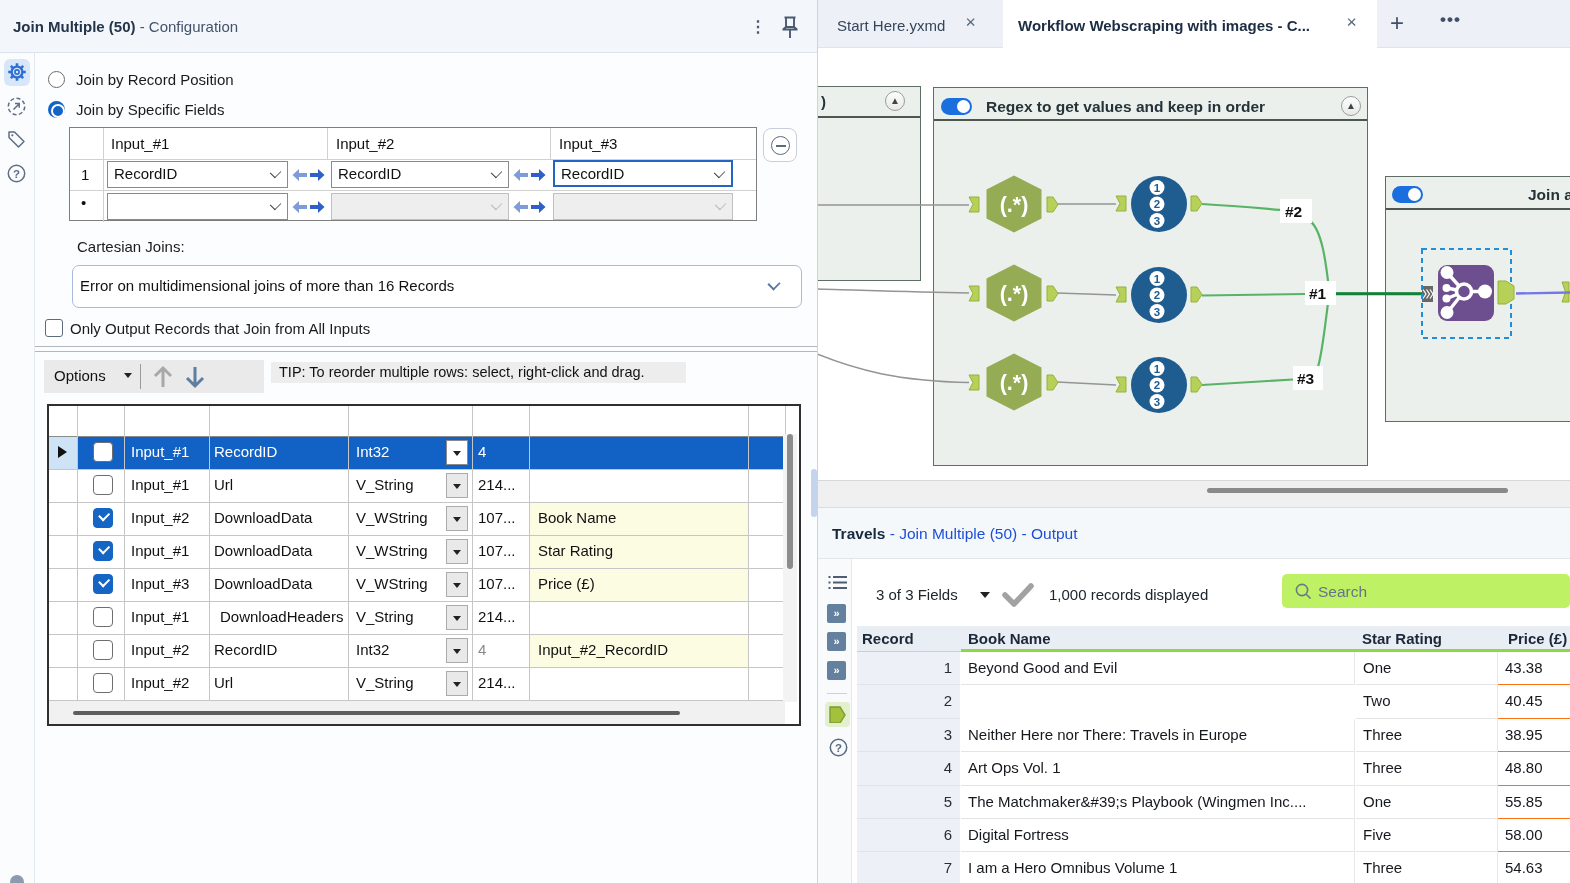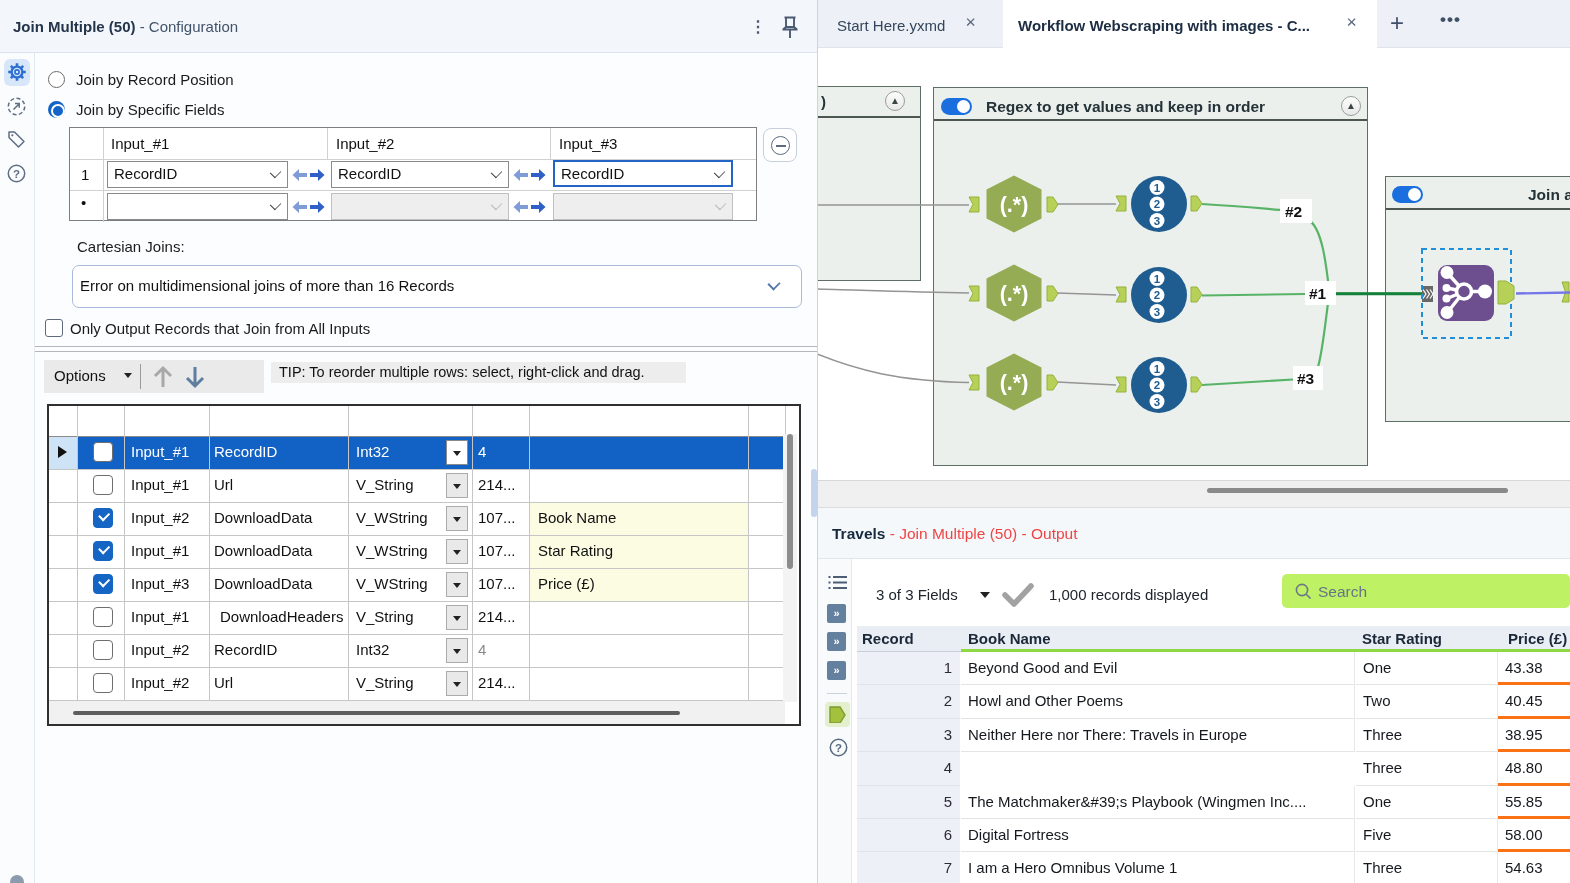--- a/index.html
+++ b/index.html
@@ -71,34 +71,34 @@
 .toggle { position:absolute; width:31px; height:17px; background:#1b6edd; border-radius:9px; }
 .toggle i { position:absolute; right:2px; top:2px; width:13px; height:13px; background:#fff; border-radius:50%; }
 .collapse { position:absolute; width:20px; height:20px; border-radius:50%; background:linear-gradient(#fdfdfd,#e8e8e8); border:1px solid #979f99; color:#3c4741; font-size:10px; text-align:center; line-height:18px; }
 .ctitle { position:absolute; font-weight:bold; font-size:15.5px; color:#253339; }
 #scrollband { position:absolute; left:817px; top:480px; width:753px; height:28px; background:#f0f0f0; border-top:1px solid #d8d8d8; border-bottom:1px solid #dcdcdc; }
 #hthumb { position:absolute; left:390px; top:7px; width:301px; height:5px; background:#8a8a8a; border-radius:3px; }
 
 #results { position:absolute; left:817px; top:508px; width:753px; height:375px; background:#ffffff; }
 #res-header { position:absolute; left:0; top:0; width:753px; height:51px; background:#f5f8fb; border-bottom:1px solid #e1e5ec; }
 #res-title { position:absolute; left:15px; top:17px; font-size:15.5px; color:#17293e; }
-#res-title span { color:#ef4444; }
+#res-title span { color:#1d4ed8; }
 #res-sidebar { position:absolute; left:0; top:51px; width:35px; height:324px; background:#f8fafc; border-right:1px solid #e3e8ef; }
 .tabx { position:absolute; font-size:13.5px; color:#5a6a7e; }
 .chevbtn { position:absolute; left:10px; width:19px; height:19px; background:#64809f; border-radius:2px; color:#fff; font-size:11px; font-weight:bold; text-align:center; line-height:19px; }
 #res-table { position:absolute; left:40px; top:118px; width:713px; height:257px; }
 #res-table .rhead { position:absolute; left:0; top:0; width:713px; height:26px; background:#e9edf4; }
 #res-table .rhead div { position:absolute; top:4px; font-size:15px; font-weight:bold; color:#1b2838; }
 .greenline { position:absolute; left:104px; top:23px; width:609px; height:3px; background:#8ed943; }
 .rrow { position:absolute; left:0; width:713px; height:33.4px; }
 .rrow .num { position:absolute; left:0; top:0; width:103px; height:33.4px; background:#edf0f6; border-bottom:1px solid #dfe3ea; }
 .rrow .num span { position:absolute; left:auto; right:8px; top:7px; font-size:15px; color:#2b2b35; }
 .rrow .bk { position:absolute; left:104px; top:0; width:394px; height:33.4px; border-bottom:1px solid #e4e4e4; border-right:1px solid #e8e8e8; }
 .rrow .st { position:absolute; left:499px; top:0; width:142px; height:33.4px; border-bottom:1px solid #e4e4e4; border-right:1px solid #e8e8e8; }
-.rrow .pr { position:absolute; left:641px; top:0; width:72px; height:33.4px; border-bottom:3px solid #f97316; }
+.rrow .pr { position:absolute; left:641px; top:0; width:72px; height:33.4px; border-bottom:1px solid #f97316; }
 .rrow div span { position:absolute; left:7px; top:7px; font-size:15px; color:#15181d; white-space:nowrap; }
 </style>
 </head>
 <body>
 <div id="page">
   <div id="config">
     <div id="cfg-header">
       <div id="cfg-title"><b>Join Multiple (50)</b> <span>- Configuration</span></div>
       <div class="abs" style="left:750px;top:17px;font-size:16px;font-weight:bold;color:#4a5a72;letter-spacing:0">⋮</div>
       <svg class="abs" style="left:781px;top:16px" width="18" height="23" viewBox="0 0 18 23">
@@ -263,20 +263,23 @@
           <div class="tdd"></div>
           <div class="gcell" style="left:429px">214...</div>
         </div>
         <div class="grow" style="top:228px">
           <div class="gcb"></div>
           <div class="gcell" style="left:82px">Input_#2</div>
           <div class="gcell" style="left:165px">RecordID</div>
           <div class="gcell" style="left:307px">Int32</div>
           <div class="tdd"></div>
           <div class="gcell" style="left:429px;color:#8a8a8a">4</div>
+          <div class="ycell">
+              <span>Input_#2_RecordID</span>
+            </div>
         </div>
         <div class="grow" style="top:261px">
           <div class="gcb"></div>
           <div class="gcell" style="left:82px">Input_#2</div>
           <div class="gcell" style="left:165px">Url</div>
           <div class="gcell" style="left:307px">V_String</div>
           <div class="tdd"></div>
           <div class="gcell" style="left:429px">214...</div>
         </div>
         <div class="hline" style="top:30px;background:#8a8a8a"></div>
@@ -495,23 +498,20 @@
             <span>One</span>
           </div>
         <div class="pr">
             <span>43.38</span>
           </div>
       </div>
       <div class="rrow" style="top:59.4px">
         <div class="num">
             <span>2</span>
           </div>
-        <div class="bk">
-            <span>Howl and Other Poems</span>
-          </div>
         <div class="st">
             <span>Two</span>
           </div>
         <div class="pr">
             <span>40.45</span>
           </div>
       </div>
       <div class="rrow" style="top:92.8px">
         <div class="num">
             <span>3</span>
@@ -523,20 +523,23 @@
             <span>Three</span>
           </div>
         <div class="pr">
             <span>38.95</span>
           </div>
       </div>
       <div class="rrow" style="top:126.2px">
         <div class="num">
             <span>4</span>
           </div>
+        <div class="bk">
+            <span>Art Ops Vol. 1</span>
+          </div>
         <div class="st">
             <span>Three</span>
           </div>
         <div class="pr">
             <span>48.80</span>
           </div>
       </div>
       <div class="rrow" style="top:159.6px">
         <div class="num">
             <span>5</span>

